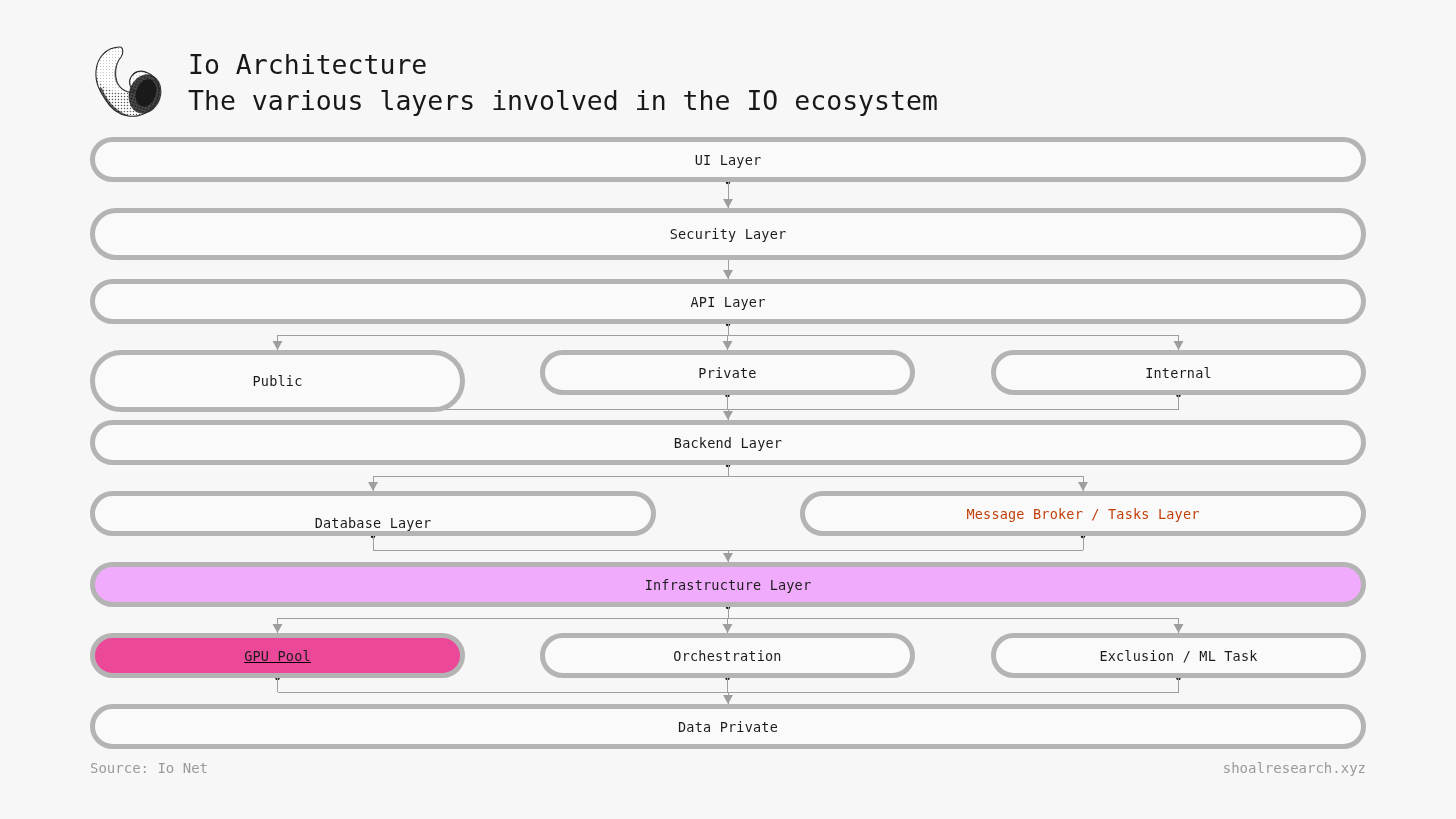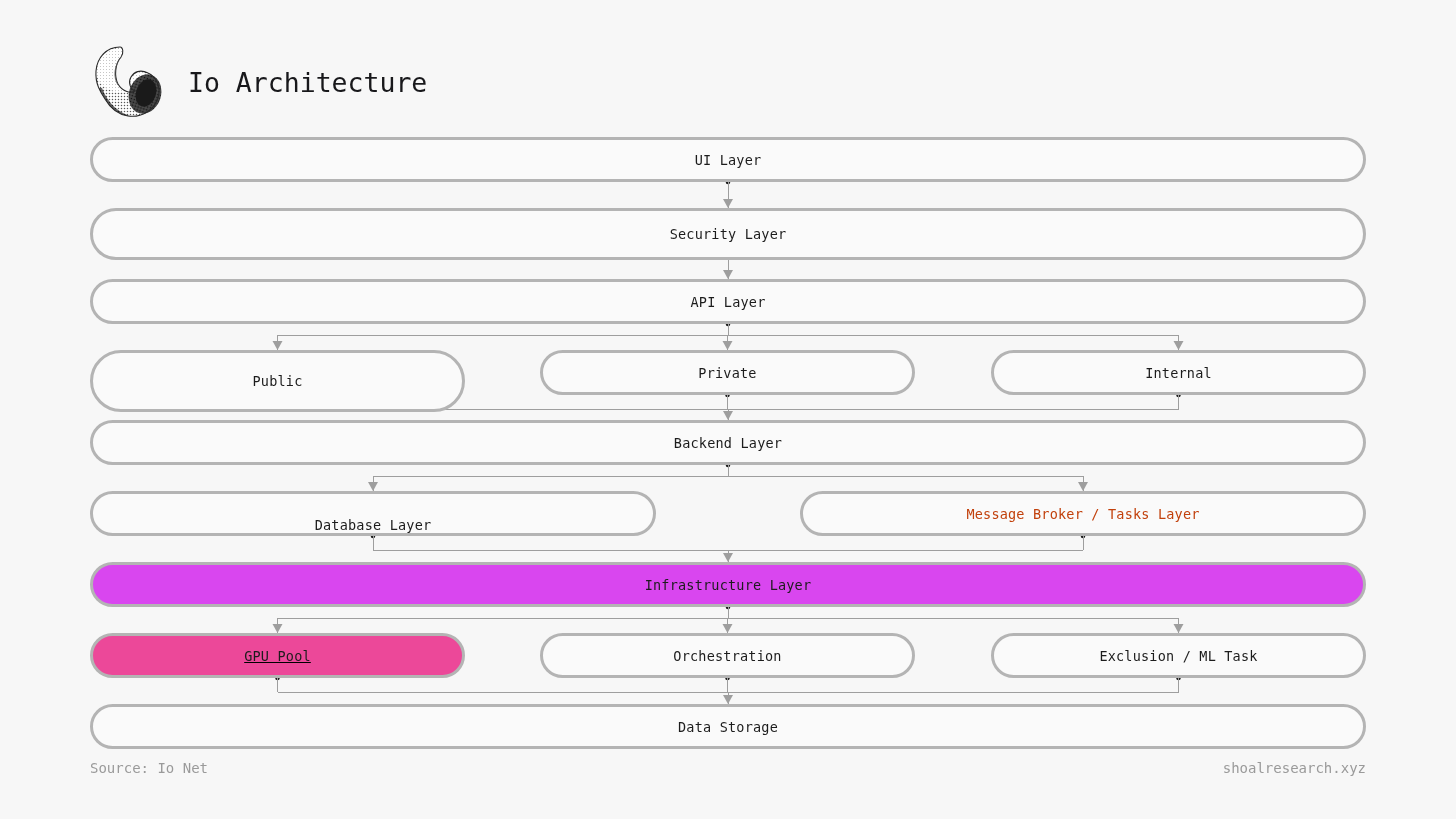--- a/index.html
+++ b/index.html
@@ -65,21 +65,21 @@
     top: 0;
     width: 1456px;
     height: 819px;
     pointer-events: none;
   }
 
   .node {
     position: absolute;
     box-sizing: border-box;
     background: #fafafa;
-    border: 3px solid #4c1d95;
+    border: 5px solid #4c1d95;
     border-radius: 999px;
     display: flex;
     align-items: center;
     justify-content: center;
     z-index: 2;
   }
   .node-label {
     font-family: "DejaVu Sans Mono", "Liberation Mono", monospace;
     font-size: 13.5px;
     color: #1c1c1c;
@@ -149,20 +149,21 @@
                C19 62 26 70 38 72 C52 74 64 66 68 54
                C71 44 67 33 58 29 C50 25 44 28 41 33
                C38 38 40 45 45 47
                C40 50 32 47 28 40 C24 32 25 20 31 13
                C34 9 33 3 30 3 Z" fill="none" stroke="#2a2a2a" stroke-width="1.1"></path>
       <path d="M31 13 C24 22 23 33 28 41" fill="none" stroke="#555" stroke-width="0.8"></path>
     </svg>
 
     <div class="titles">
       <div class="title-line">Io Architecture</div>
+      <div class="title-line">The various layers involved in the IO ecosystem</div>
     </div>
   </div>
 
   <div id="diagram">
     <svg id="wires" aria-hidden="true">
         <circle cx="728" cy="182" r="2.3" fill="#1c1c1c"></circle>
         <line x1="728" y1="182" x2="728" y2="208" stroke="#9e9e9e" stroke-width="1" shape-rendering="crispEdges"></line>
         <path d="M 723 199 L 733 199 L 728 208 Z" fill="#9e9e9e"></path>
         <circle cx="728" cy="253" r="2.3" fill="#1c1c1c"></circle>
         <line x1="728" y1="253" x2="728" y2="279" stroke="#9e9e9e" stroke-width="1" shape-rendering="crispEdges"></line>
@@ -239,34 +240,34 @@
         </div>
         <div class="node" style="left: 90px; top: 420px; width: 1276px; height: 45px; background: rgb(250, 250, 250); border-color: rgb(180, 180, 180);">
           <span class="node-label" style="color: rgb(28, 28, 28);">Backend Layer</span>
         </div>
         <div class="node" style="left: 90px; top: 491px; width: 566px; height: 45px; background: rgb(250, 250, 250); border-color: rgb(180, 180, 180); align-items: flex-end;">
           <span class="node-label" style="color: rgb(28, 28, 28);">Database Layer</span>
         </div>
         <div class="node" style="left: 800px; top: 491px; width: 566px; height: 45px; background: rgb(250, 250, 250); border-color: rgb(180, 180, 180);">
           <span class="node-label" style="color: #c2410c;">Message Broker / Tasks Layer</span>
         </div>
-        <div class="node" style="left: 90px; top: 562px; width: 1276px; height: 45px; background: #d946ef; border-color: rgb(180, 180, 180);">
+        <div class="node" style="left: 90px; top: 562px; width: 1276px; height: 45px; background: #f0abfc; border-color: rgb(180, 180, 180);">
           <span class="node-label" style="color: rgb(28, 28, 28);">Infrastructure Layer</span>
         </div>
         <div class="node" style="left: 90px; top: 633px; width: 375px; height: 45px; background: #ec4899; border-color: rgb(180, 180, 180); text-decoration: underline;">
           <span class="node-label" style="color: rgb(28, 28, 28);">GPU Pool</span>
         </div>
         <div class="node" style="left: 540px; top: 633px; width: 375px; height: 45px; background: rgb(250, 250, 250); border-color: rgb(180, 180, 180);">
           <span class="node-label" style="color: rgb(28, 28, 28);">Orchestration</span>
         </div>
         <div class="node" style="left: 991px; top: 633px; width: 375px; height: 45px; background: rgb(250, 250, 250); border-color: rgb(180, 180, 180);">
           <span class="node-label" style="color: rgb(28, 28, 28);">Exclusion / ML Task</span>
         </div>
         <div class="node" style="left: 90px; top: 704px; width: 1276px; height: 45px; background: rgb(250, 250, 250); border-color: rgb(180, 180, 180);">
-          <span class="node-label" style="color: rgb(28, 28, 28);">Data Storage</span>
+          <span class="node-label" style="color: rgb(28, 28, 28);">Data Private</span>
         </div>
       </div>
   </div>
 
   <div class="footer-left">Source: Io Net</div>
   <div class="footer-right">shoalresearch.xyz</div>
 
 </div>
 
 </body></html>

